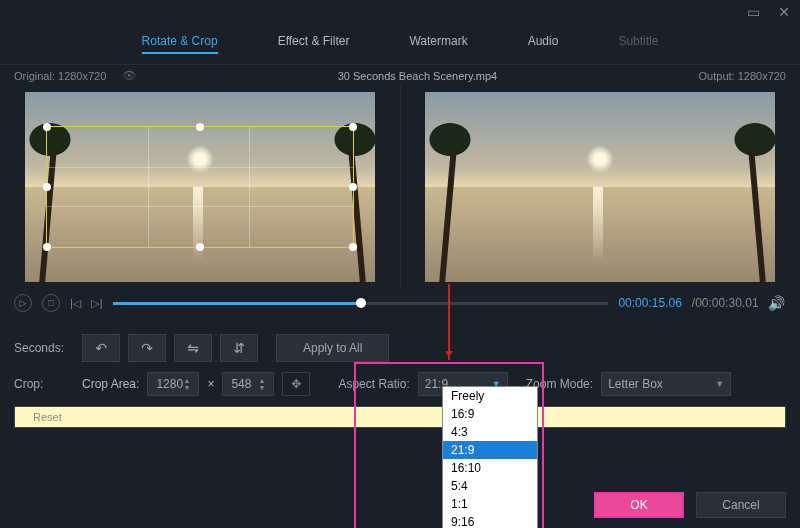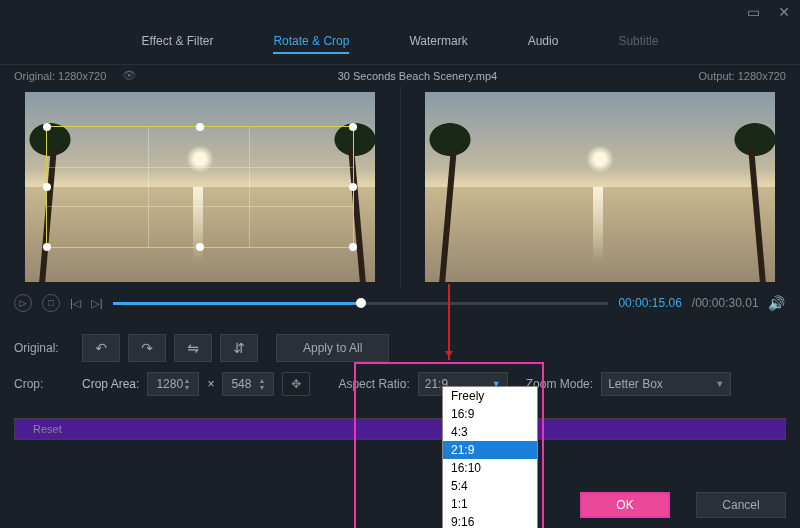--- a/index.html
+++ b/index.html
@@ -44,53 +44,53 @@
   .seekfill { position:absolute; left:0; top:0; bottom:0; width:50%; background:#3ba8f0;}
   .seekdot { position:absolute; top:50%; left:50%; width:10px; height:10px; background:#fff; border-radius:50%; transform:translate(-50%,-50%);}
   .time-cur { color:#3ba8f0;} .time-tot{color:#888;text-align:right;}
   .vol-icon { color:#888; cursor:pointer; font-size:14px;}
   
   .settings { padding: 12px 14px; position:relative;}
   .row { display:flex; align-items:center; height:36px; gap:8px;}
   .lbl { width:60px; color:#a0a8b0;}
   .tool-btn { width:38px; height:28px; background:#2a3038; border:1px solid #3a4048; cursor:pointer; display:flex;align-items:center;justify-content:center; color:#a0a8b0; font-size:14px;}
   .apply-btn { padding:6px 26px; background:#2a3038; border:1px solid #3a4048; cursor:pointer; color:#a0a8b0; margin-left:10px;}
-  .reset-btn { padding:4px 18px; background:#4c1d95; border:1px solid #3a4048; cursor:pointer; color:#888; font-size:11px; margin-top:16px;}
+  .reset-btn { padding:4px 18px; background:#fef9c3; border:1px solid #3a4048; cursor:pointer; color:#888; font-size:11px; margin-top:4px;}
   .numbox { width:52px; height:24px; background:#2a3038; border:1px solid #3a4048; display:flex; align-items:center; padding:0 8px; color:#a0a8b0;}
   .spinners { display:flex; flex-direction:column; font-size:7px; line-height:7px; color:#888; margin-left:auto;}
   .center-btn { width:28px; height:24px; background:transparent; border:1px solid #3a4048; cursor:pointer; display:flex;align-items:center;justify-content:center; color:#888;}
   .lbl2 { color:#a0a8b0; margin-left:20px;}
   .select { width:90px; height:24px; background:#2a3038; border:1px solid #3a4048; display:flex; align-items:center; padding:0 6px; color:#a0a8b0; cursor:pointer; position:relative;}
   .select .arrow { margin-left:auto; color:#3ba8f0; font-size:9px;}
   .select.wide { width:130px;}
   
   .highlight-box { position:absolute; border:2px solid #e838a8; pointer-events:none;}
   .hl1 { top:44px; left:354px; width:190px; height:170px;}
   .arrow-line { position:absolute; left:448px; top:-34px; width:2px; height:76px; background:#d02020; pointer-events:none;}
   .arrow-line::after { content:''; position:absolute; bottom:-1px; left:-3px; border:4px solid transparent; border-top:6px solid #d02020;}
   
   .dropdown { position:absolute; top:68px; left:442px; width:96px; background:#fff; color:#000; border:1px solid #888; font-size:12px; z-index:10;}
   .dd-item { padding:2px 8px; cursor:pointer;}
   .dd-item.sel { background:#1a7fd8; color:#fff;}
   
   .footer { position:absolute; bottom:10px; right:14px; display:flex; gap:12px;}
   .ok-btn { width:90px; height:26px; background:#ec4899; color:#fff; border:2px solid #e838a8; cursor:pointer; display:flex;align-items:center;justify-content:center;}
-  .cancel-btn { width:90px; height:26px; background:#2a3038; color:#a0a8b0; border:1px solid #3a4048; cursor:pointer; display:flex;align-items:center;justify-content:center;margin-left:14px;}
+  .cancel-btn { width:90px; height:26px; background:#2a3038; color:#a0a8b0; border:1px solid #3a4048; cursor:pointer; display:flex;align-items:center;justify-content:center;}
 </style>
 </head>
 <body>
 
 <div class="titlebar">
   <span>▭</span>
   <span>✕</span>
 </div>
 
 <div class="tabs">
+  <div class="tab active">Rotate &amp; Crop</div>
   <div class="tab">Effect &amp; Filter</div>
-  <div class="tab active">Rotate &amp; Crop</div>
   <div class="tab">Watermark</div>
   <div class="tab">Audio</div>
   <div class="tab dim">Subtitle</div>
 </div>
 
 <div class="infobar">
   <div style="display:flex;align-items:center;gap:16px;">
     <span>Original: 1280x720</span>
     <span style="color:#666">👁</span>
   </div>
@@ -152,21 +152,21 @@
       <div class="seekfill"></div>
       <div class="seekdot"></div>
     </div>
   <span class="time-cur">00:00:15.06</span>
     <span class="time-tot">/00:00:30.01</span>
   <span class="vol-icon">🔊</span>
 </div>
 
 <div class="settings">
   <div class="row">
-    <div class="lbl">Original:</div>
+    <div class="lbl">Seconds:</div>
     <div class="tool-btn">↶</div>
     <div class="tool-btn">↷</div>
     <div class="tool-btn">⇋</div>
     <div class="tool-btn">⇵</div>
     <div class="apply-btn">Apply to All</div>
   </div>
   <div class="row">
     <div class="lbl">Crop:</div>
     <span>Crop Area:</span>
     <div class="numbox">

